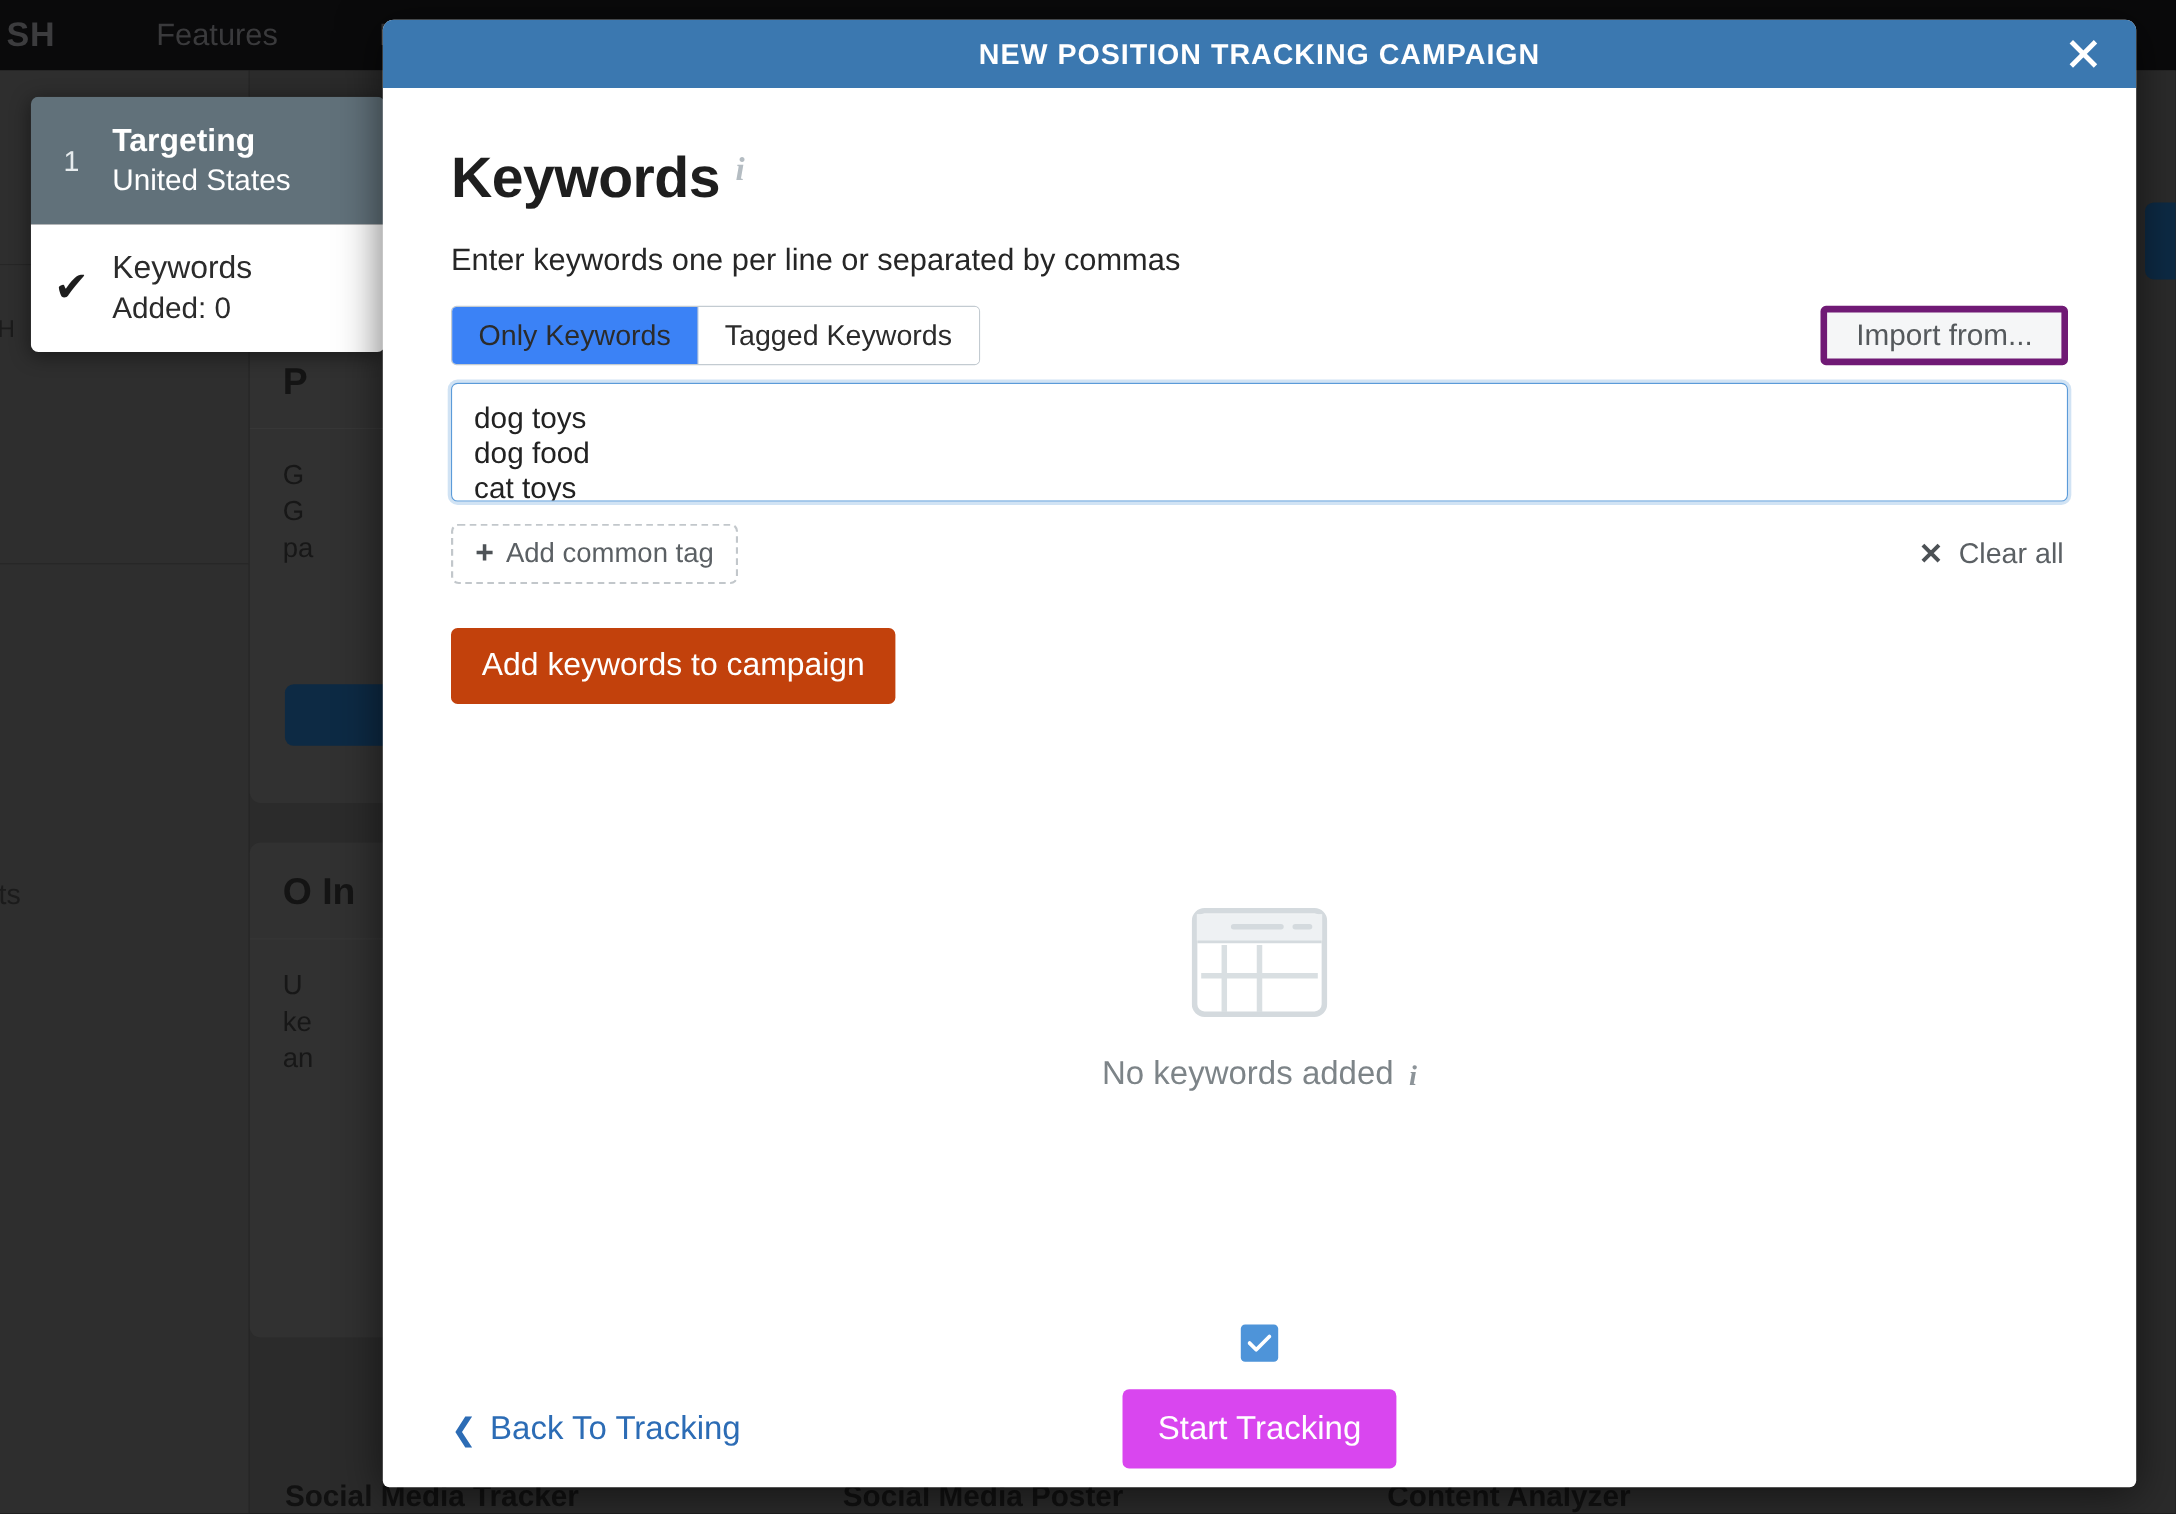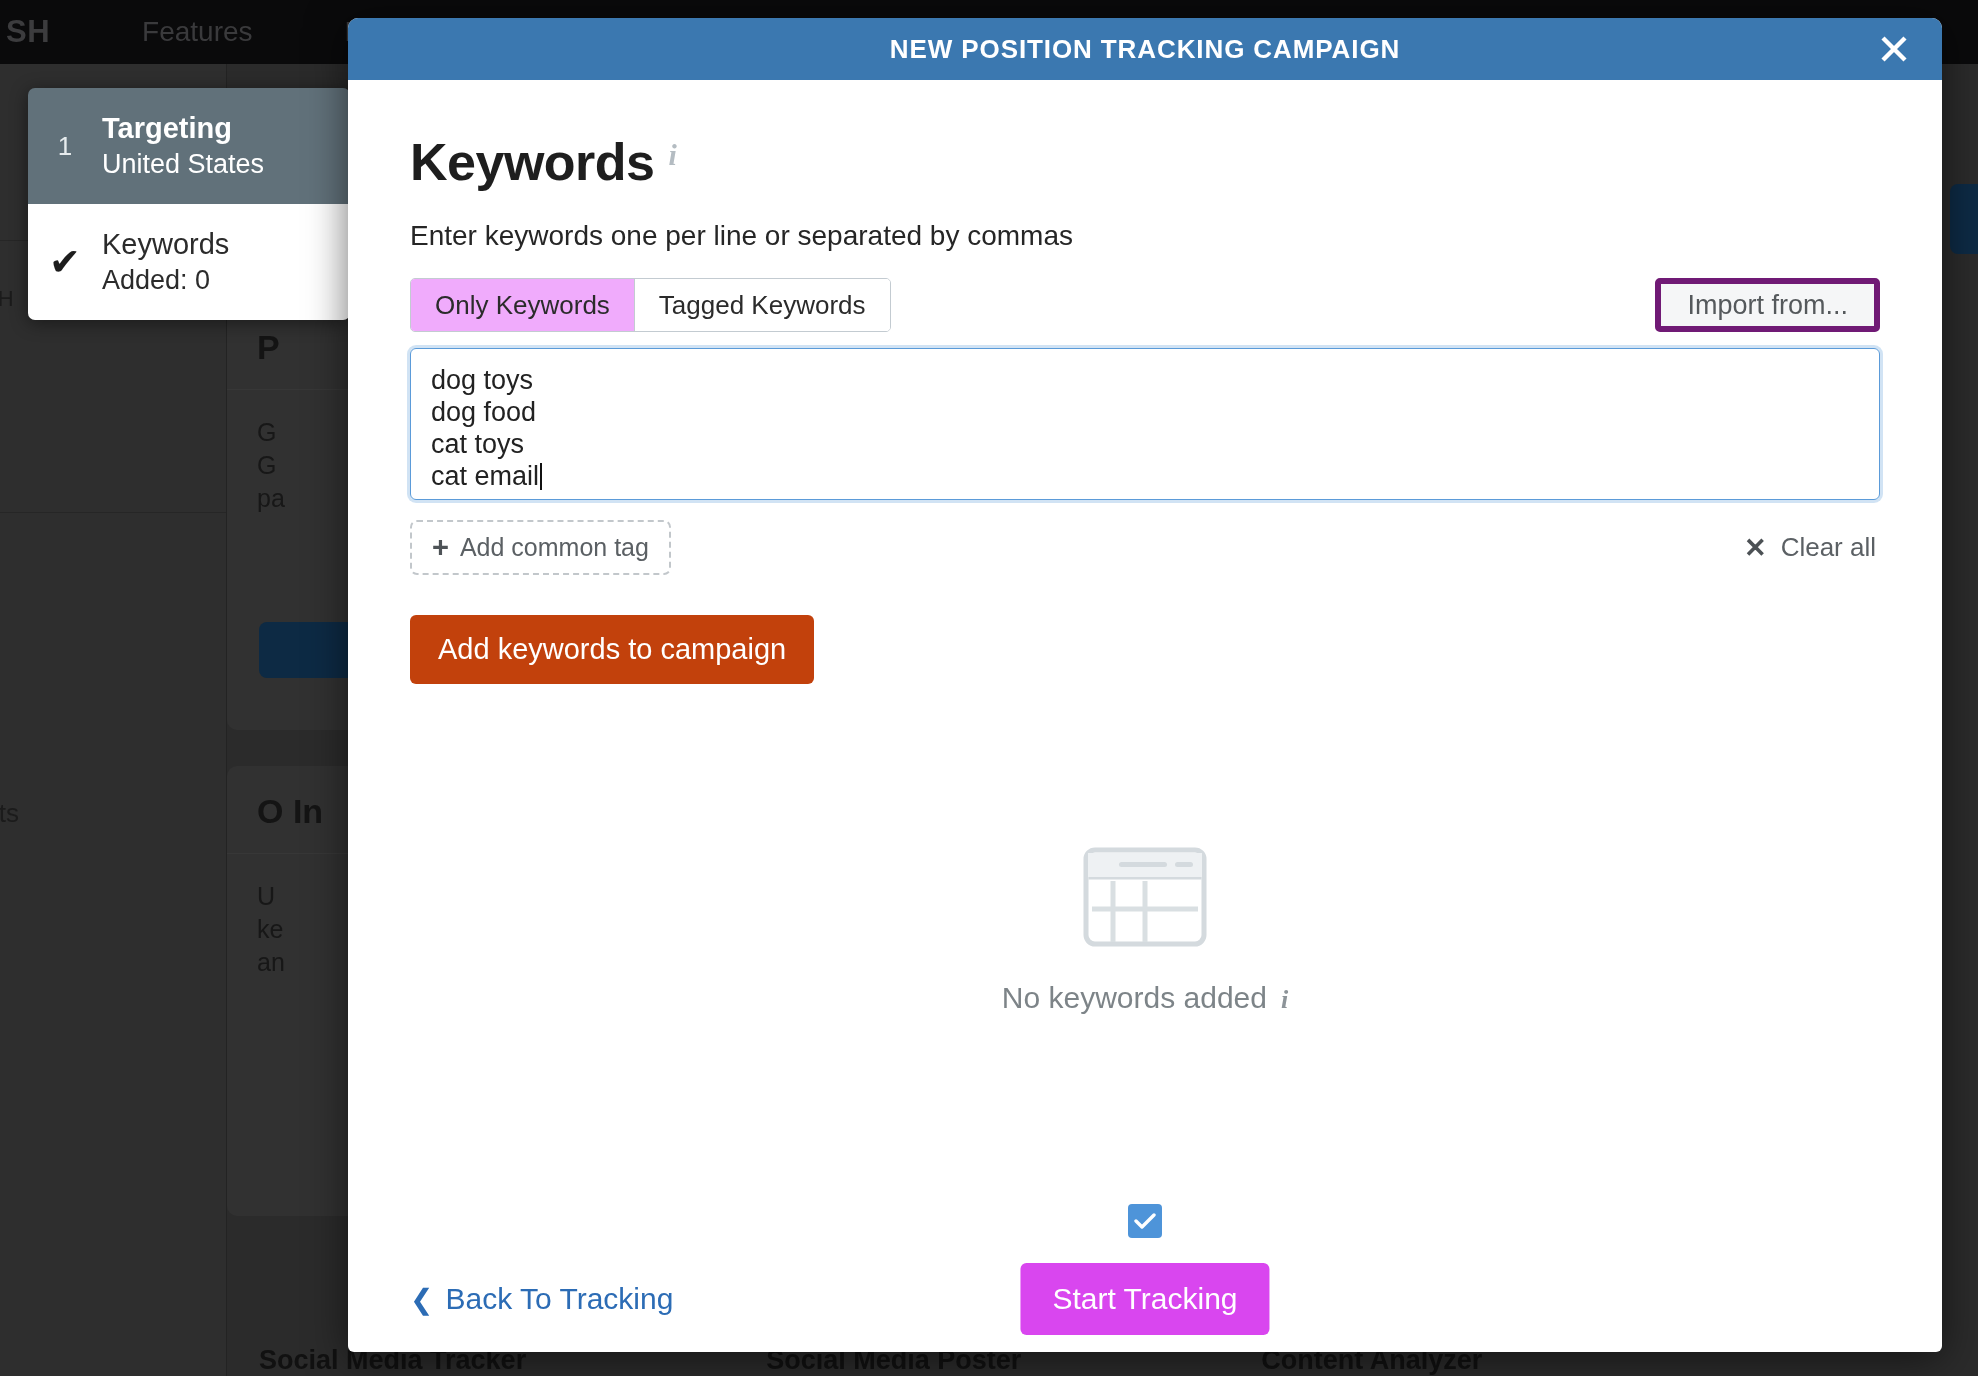--- a/index.html
+++ b/index.html
@@ -239,37 +239,37 @@
     padding: 0 24px;
     display: flex;
     align-items: center;
     font-size: 26px;
     color: #2b2b2b;
     background: #ffffff;
     cursor: pointer;
     border-right: 1px solid #c3cbd1;
   }
   .seg-btn:last-child { border-right: none; }
-  .seg-btn.active { background: #f0abfc; }
+  .seg-btn.active { background: #3b82f6; }
   .import-btn {
     height: 54px;
     padding: 0 26px;
     display: flex;
     align-items: center;
     font-size: 27px;
     color: #55595c;
     background: #f5f6f7;
     border: 6px solid #701a75;
     border-radius: 5px;
     cursor: pointer;
   }
 
   #kw-textarea {
     margin-top: 16px;
-    height: 152px;
+    height: 108px;
     border: 1px solid #5b9bd9;
     border-radius: 6px;
     box-shadow: 0 0 0 3px rgba(91,155,217,0.28);
     padding: 16px 20px 10px 20px;
     font-size: 27px;
     line-height: 1.18;
     color: #222;
     overflow: hidden;
     cursor: text;
   }

